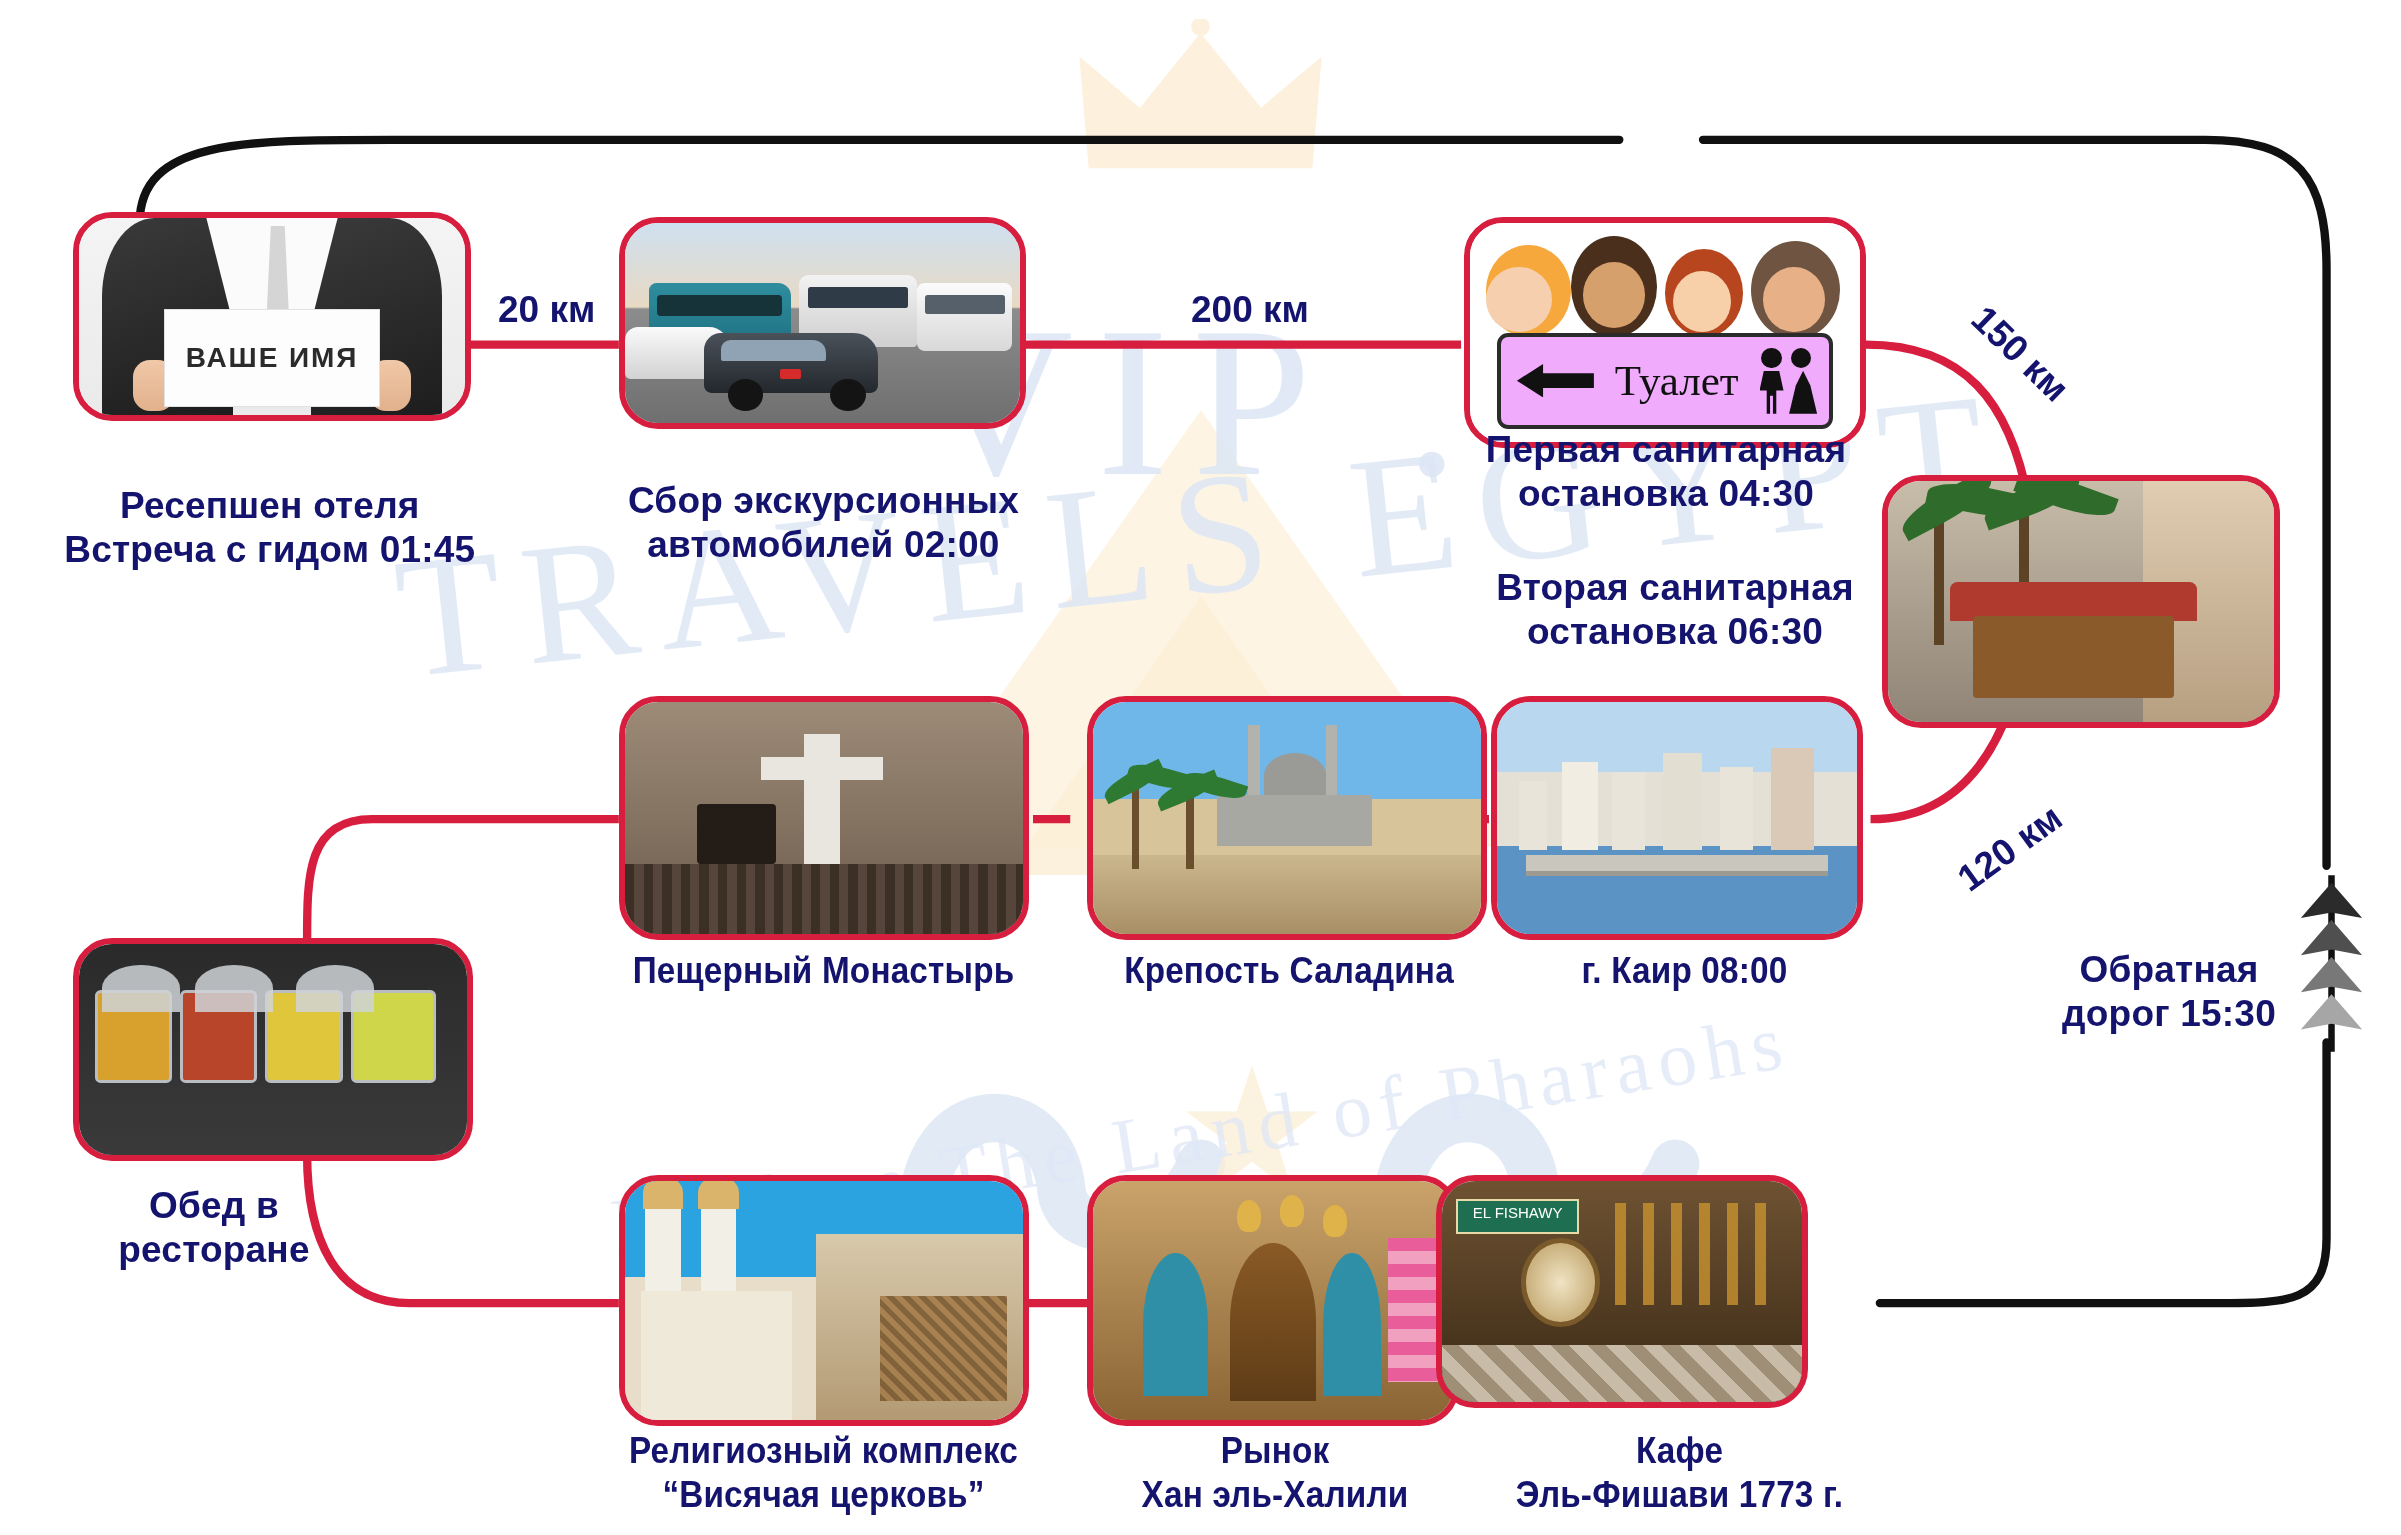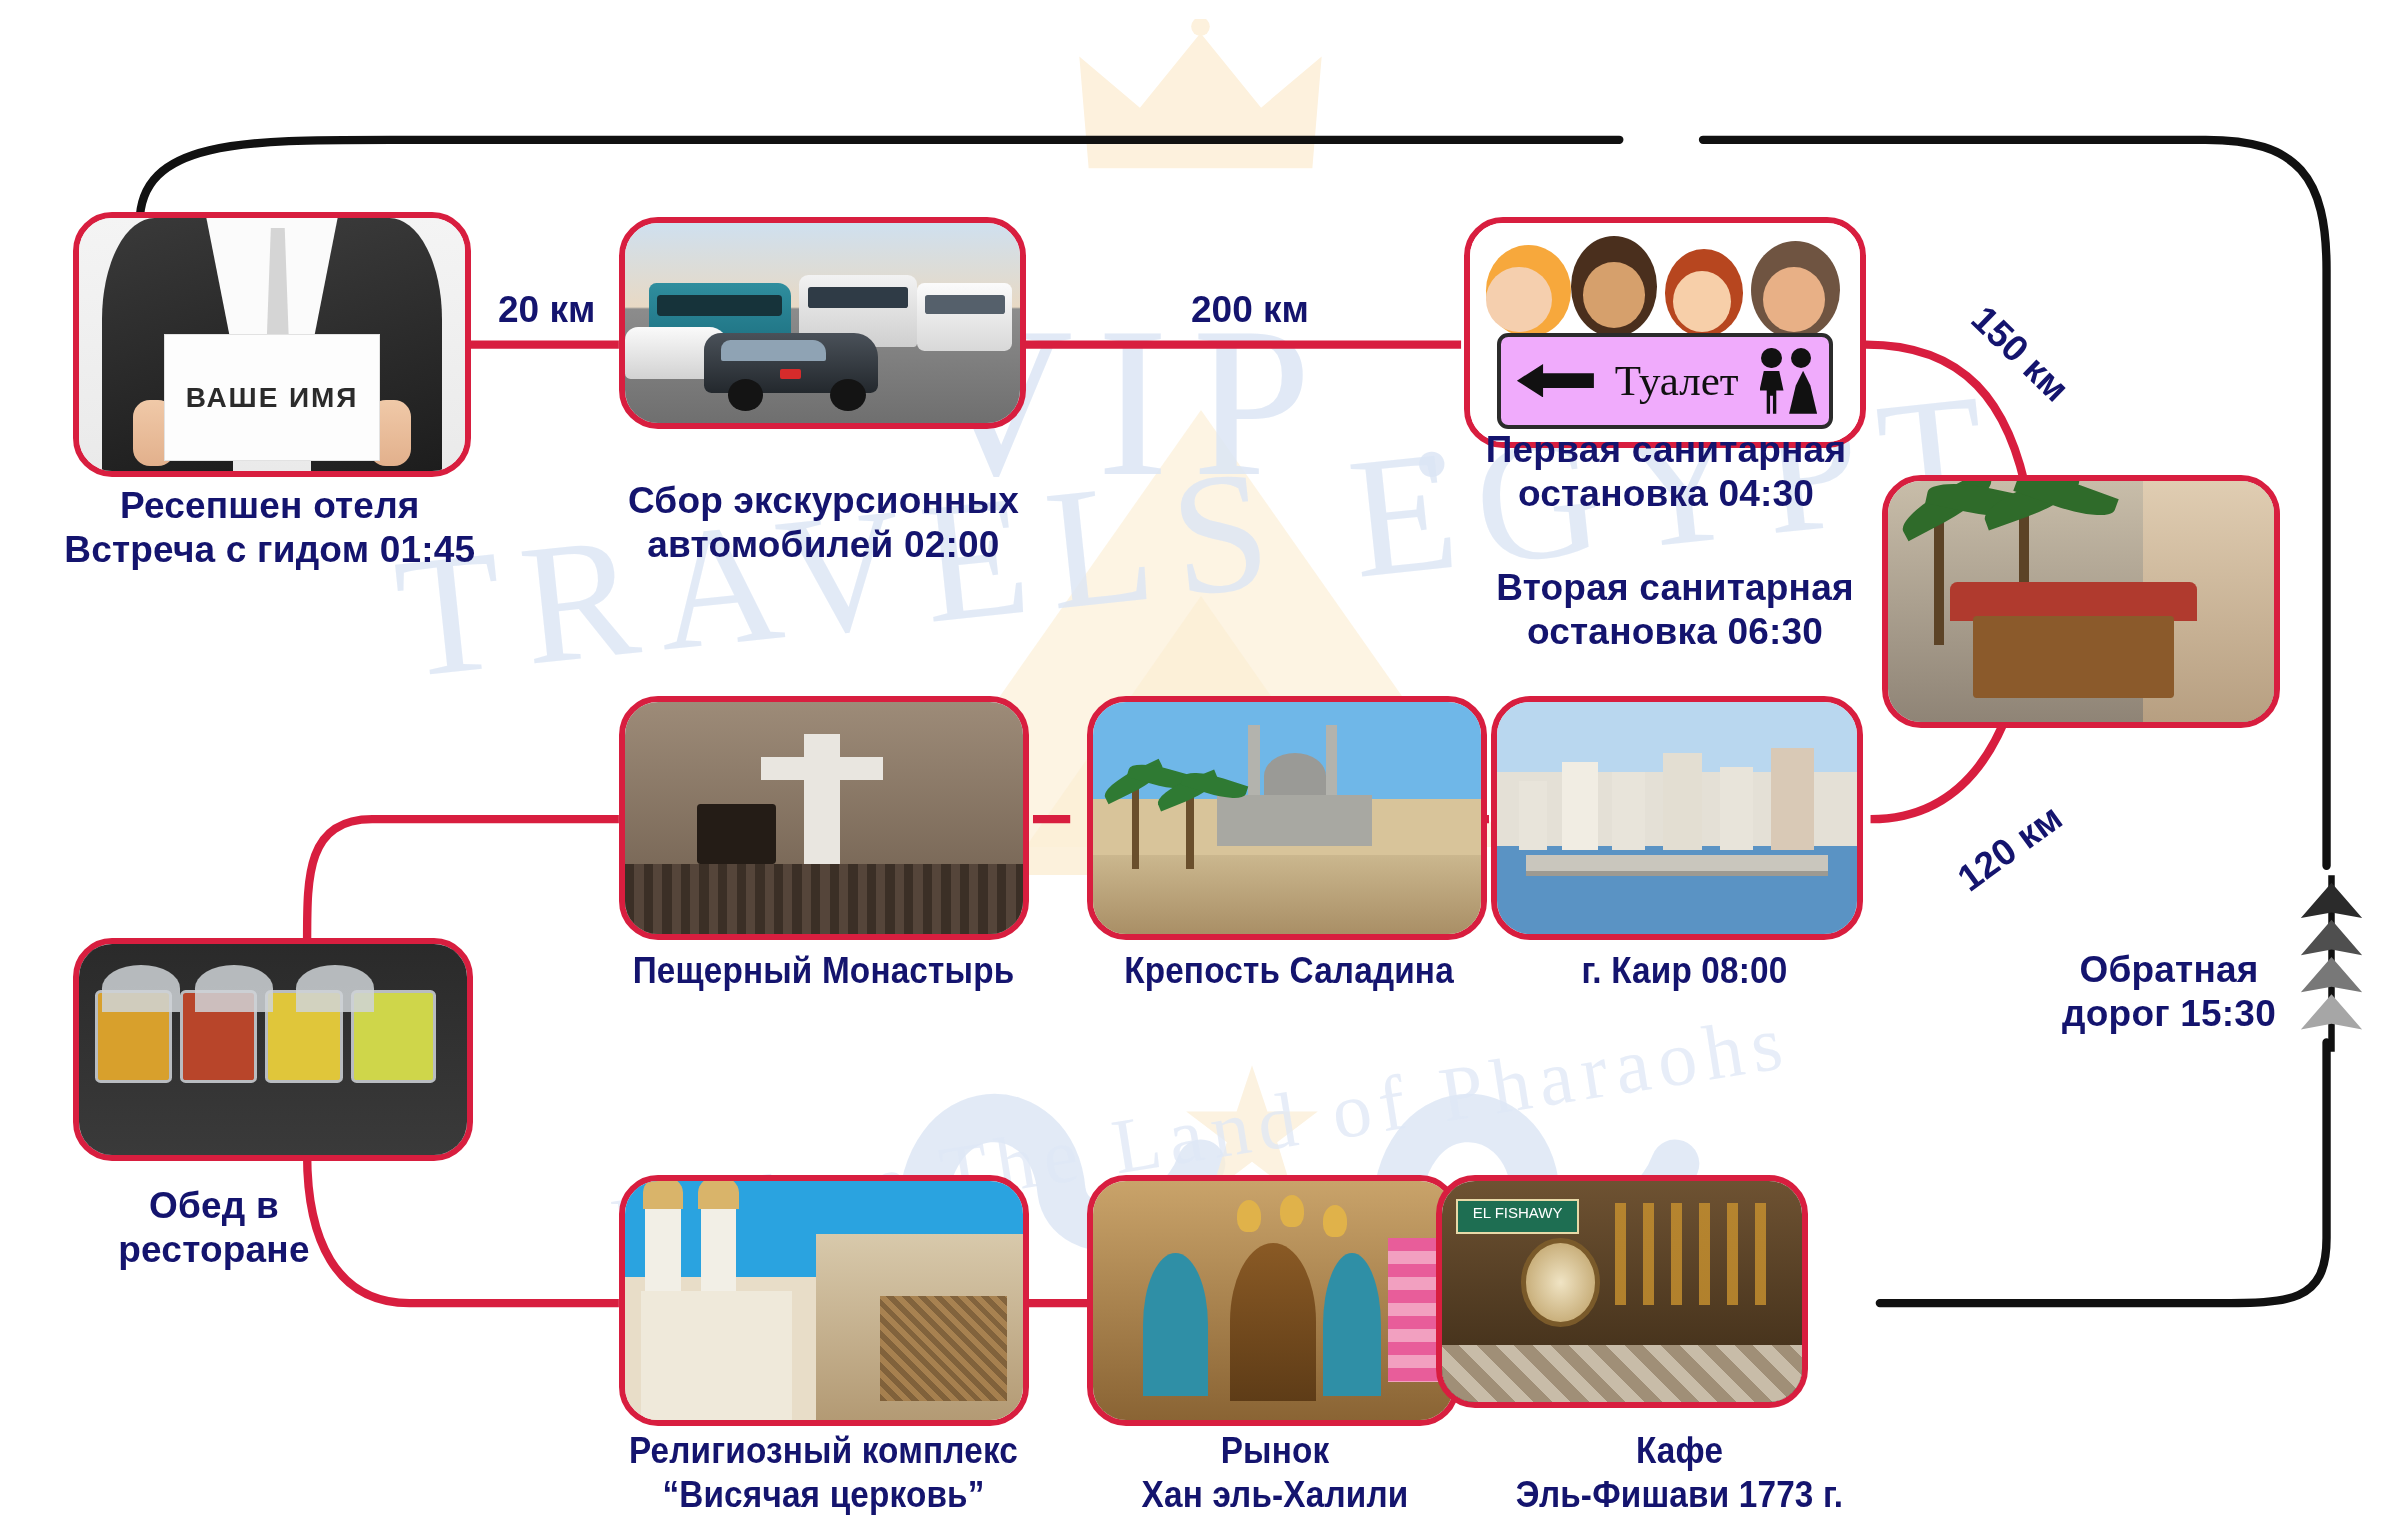--- a/index.html
+++ b/index.html
@@ -284,21 +284,21 @@
   </svg>
 
   <svg class="ret-arrow" width="65" height="177" viewBox="0 0 70 190">
     <line x1="35" y1="0" x2="35" y2="190" stroke="#111" stroke-width="7"></line>
     <polygon points="35,8 68,46 35,40 2,46" fill="#2b2b2b"></polygon>
     <polygon points="35,48 68,86 35,80 2,86" fill="#4f4f4f"></polygon>
     <polygon points="35,88 68,126 35,120 2,126" fill="#787878"></polygon>
     <polygon points="35,128 68,166 35,160 2,166" fill="#a6a6a6"></polygon>
   </svg>
 
-  <div class="card" style="left:73px; top:212px; width:398px; height:265px;">
+  <div class="card" style="left:73px; top:212px; width:398px; height:209px;">
     <div class="ph ph-man">
       <div class="suitL"></div>
         <div class="suitR"></div>
       <div class="shirt"></div>
         <div class="tie"></div>
       <div class="handL"></div>
         <div class="handR"></div>
       <div class="sign">
         <span>ВАШЕ ИМЯ</span>
       </div>

